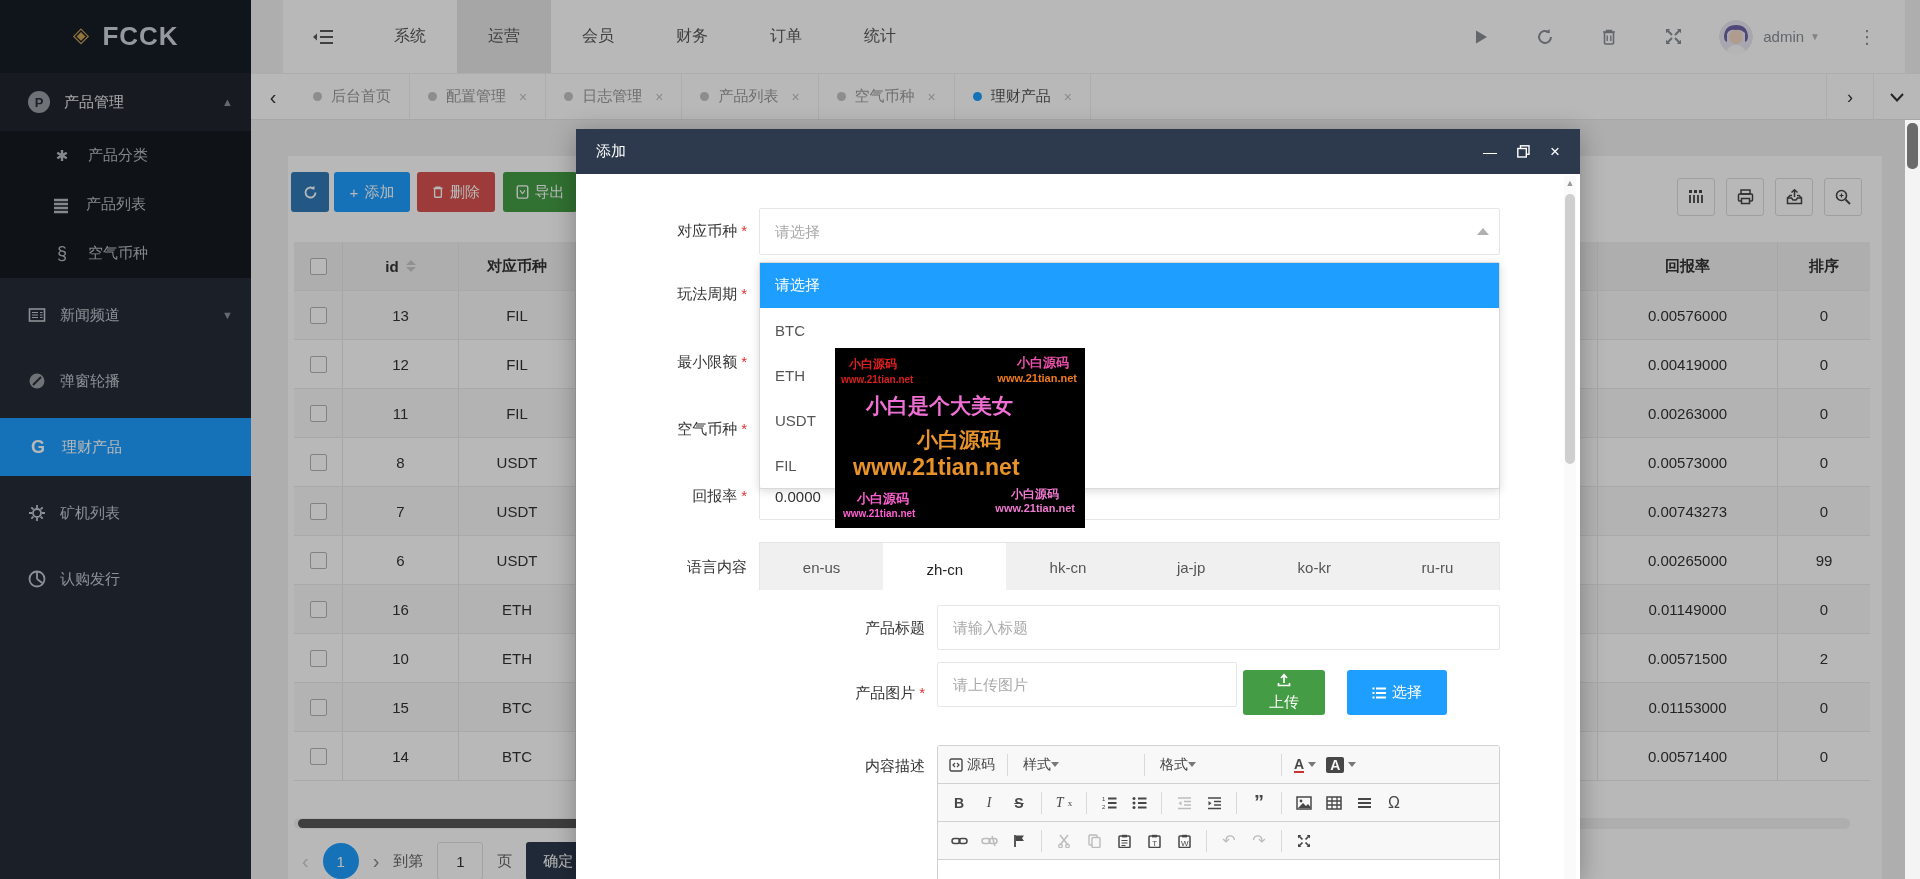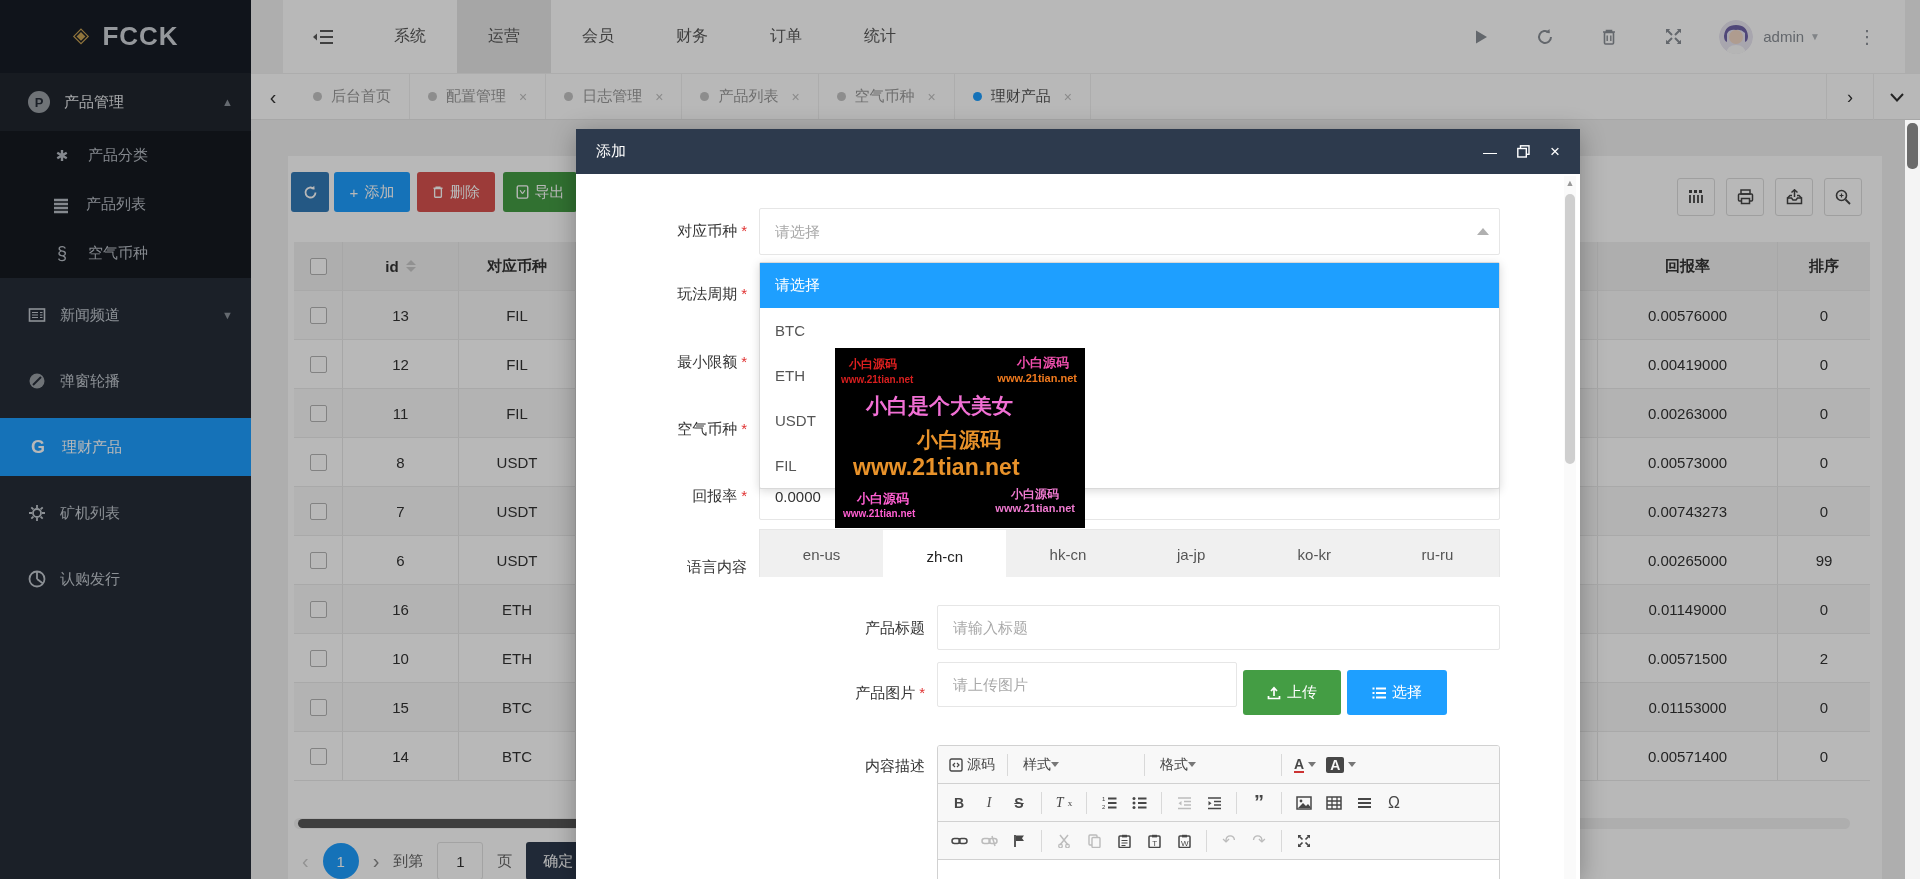--- a/index.html
+++ b/index.html
@@ -93,28 +93,28 @@
   .f-label { position:absolute; left:20px; width:151px; text-align:right; font-size:15px; color:#333; }
   .f-label .req { color:#e03131; margin-left:4px; }
   .f-input { position:absolute; left:183px; width:741px; height:47px; border:1px solid #e6e6e6; border-radius:2px; background:#fff; padding:0 34px 0 15px; font-size:15px; color:#333; font-family:inherit; }
   .f-input::placeholder { color:#a9a9a9; }
   .sel-caret { position:absolute; left:901px; width:0; height:0; border-left:6px solid transparent; border-right:6px solid transparent; border-bottom:7px solid #b0b0b0; }
   .dd-panel { position:absolute; left:183px; top:133px; width:741px; background:#fff; border:1px solid #d9d9d9; border-radius:2px; box-shadow:0 2px 10px rgba(0,0,0,.15); z-index:20; }
   .dd-opt { height:45px; display:flex; align-items:center; padding:0 15px; font-size:15px; color:#555; cursor:pointer; }
   .dd-opt.sel { background:#1e9fff; color:#fff; }
   .wm { position:absolute; left:259px; top:219px; width:250px; height:180px; background:#000; z-index:30; overflow:hidden; }
   .wm span { position:absolute; font-weight:bold; white-space:nowrap; }
-  .langs { position:absolute; left:183px; top:400px; width:741px; height:48px; background:#f0f0f0; border:1px solid #e6e6e6; border-bottom:none; display:flex; }
+  .langs { position:absolute; left:183px; top:413px; width:741px; height:48px; background:#f0f0f0; border:1px solid #e6e6e6; border-bottom:none; display:flex; }
   .lang-tab { width:123.5px; height:48px; display:flex; align-items:center; justify-content:center; color:#555; font-size:15px; cursor:pointer; }
   .lang-tab.active { background:#fff; color:#222; height:52px; }
   .in-label { position:absolute; left:200px; width:149px; text-align:right; font-size:15px; color:#333; }
   .in-label .req { color:#e03131; margin-left:4px; }
   .in-input { position:absolute; left:361px; height:45px; border:1px solid #e6e6e6; border-radius:2px; padding:0 15px; font-size:15px; color:#333; background:#fff; font-family:inherit; }
   .in-input::placeholder { color:#a9a9a9; }
-  .btn-upload { position:absolute; left:667px; width:98px; height:45px; background:#449d44; }
+  .btn-upload { position:absolute; left:667px; width:82px; height:45px; background:#449d44;flex-direction:column; }
   .btn-choose { position:absolute; left:771px; width:100px; height:45px; background:#1e9fff; }
 
   
   .editor { position:absolute; left:361px; top:616px; width:563px; height:150px; border:1px solid #d1d1d1; border-radius:3px; background:#fff; overflow:hidden; }
   .ed-bar { background:#f8f8f8; border-bottom:1px solid #d1d1d1; display:flex; align-items:center; padding:4px 8px; gap:4px; min-height:38px; flex-wrap:nowrap; }
   .ed-btn { display:inline-flex; align-items:center; justify-content:center; min-width:26px; height:26px; border-radius:2px; color:#474747; cursor:pointer; font-size:14px; gap:4px; padding:0 3px; }
   .ed-btn.dis { color:#bcbcbc; cursor:default; }
   .ed-sep { width:1px; height:22px; background:#d9d9d9; margin:0 5px; }
   .ed-dd { display:inline-flex; align-items:center; justify-content:flex-start; width:118px; height:26px; padding:0 6px; color:#474747; cursor:pointer; font-size:14px; }
   .dd-caret { width:0; height:0; border-left:4px solid transparent; border-right:4px solid transparent; border-top:5px solid #777; }

